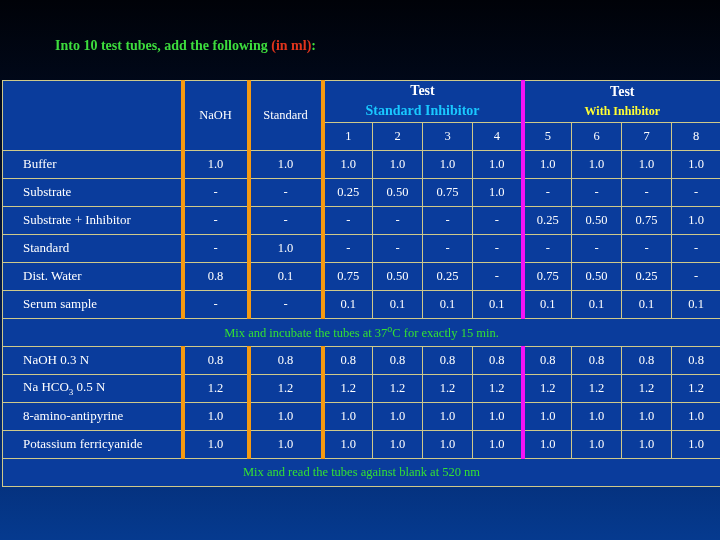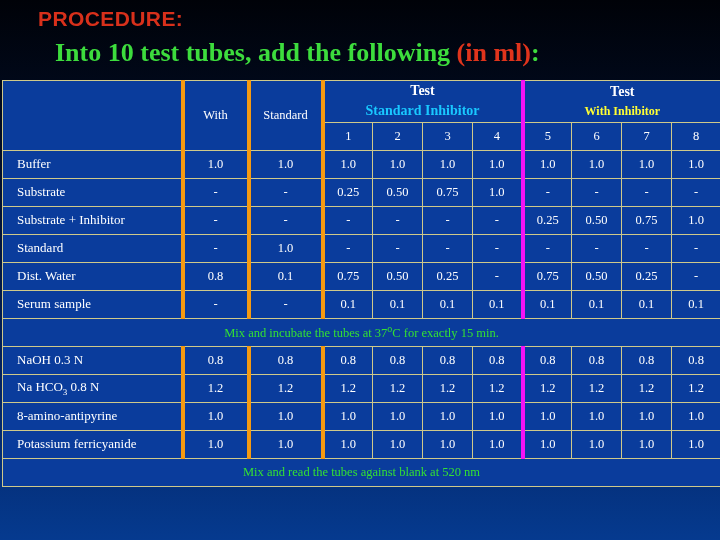--- a/index.html
+++ b/index.html
@@ -33,21 +33,21 @@
     font-family: "Liberation Sans", sans-serif;
     font-size: 21px;
     font-weight: bold;
     color: #d8301b;
     letter-spacing: 0.4px;
   }
   .title-line2 {
     position: absolute;
     left: 55px; top: 38px;
     font-family: "Liberation Serif", serif;
-    font-size: 26px;
+    font-size: 14px;
     font-weight: bold;
     color: #3ddc3d;
     white-space: nowrap;
   }
   .title-line2 .accent { color: #e0341c; }
 
   
   #proc-table {
     position: absolute;
     left: 2px;
@@ -64,21 +64,21 @@
     font-family: "Liberation Serif", serif;
     font-size: 12.5px;
     text-align: center;
     vertical-align: middle;
     padding: 0;
     height: 28px;
     box-sizing: border-box;
   }
   #proc-table td.rowlabel {
     text-align: left;
-    padding-left: 14px;
+    padding-left: 20px;
     font-size: 13px;
   }
 
   
   .sep-orange {
     border-left: 4px solid #f59a11 !important;
   }
   .sep-orange-r {
     border-right: 4px solid #f59a11 !important;
   }
@@ -136,21 +136,20 @@
   .sub { font-size: 9px; vertical-align: sub; }
 
   .tall { height: 52px; }
 </style>
 </head>
 <body>
 
 <div id="slide">
 
   <div id="title-block">
-    <div class="title-line1">PROCEDURE:</div>
     <div class="title-line2"><span>Into 10 test tubes, add the following </span><span class="accent">(in ml)</span><span>:</span></div>
   </div>
 
   <table id="proc-table">
     <colgroup>
       <col style="width:180px">
       <col style="width:66px">
       <col style="width:74px">
       <col style="width:50px">
         <col style="width:50px">
@@ -158,21 +157,21 @@
         <col style="width:50px">
       <col style="width:49px">
         <col style="width:50px">
         <col style="width:50px">
         <col style="width:49px">
     </colgroup>
     <tbody>
 
       <tr>
         <td rowspan="2"></td>
-        <td rowspan="2" class="hdr-blank sep-orange sep-orange-r">With</td>
+        <td rowspan="2" class="hdr-blank sep-orange sep-orange-r">NaOH</td>
         <td rowspan="2" class="hdr-standard sep-orange-r">Standard</td>
         <td colspan="4" class="grouphdr tall sep-orange">
           <span class="g-test">Test</span>
           <span class="g-sub-cyan">Standard Inhibitor</span>
         </td>
         <td colspan="4" class="grouphdr tall sep-magenta">
           <span class="g-test">Test</span>
           <span class="g-sub-yellow">With Inhibitor</span>
         </td>
       </tr>
@@ -284,21 +283,21 @@
         <td class="c-cyan">0.8</td>
         <td class="c-cyan">0.8</td>
         <td class="c-cyan">0.8</td>
         <td class="c-white sep-magenta">0.8</td>
         <td class="c-white">0.8</td>
         <td class="c-white">0.8</td>
         <td class="c-white">0.8</td>
       </tr>
 
       <tr>
-        <td class="rowlabel c-white"><span>Na HCO</span><span class="sub">3</span><span>  0.8 N</span></td>
+        <td class="rowlabel c-white"><span>Na HCO</span><span class="sub">3</span><span>  0.5 N</span></td>
         <td class="c-white sep-orange sep-orange-r">1.2</td>
         <td class="c-white sep-orange-r">1.2</td>
         <td class="c-cyan sep-orange">1.2</td>
         <td class="c-cyan">1.2</td>
         <td class="c-cyan">1.2</td>
         <td class="c-cyan">1.2</td>
         <td class="c-white sep-magenta">1.2</td>
         <td class="c-white">1.2</td>
         <td class="c-white">1.2</td>
         <td class="c-white">1.2</td>

